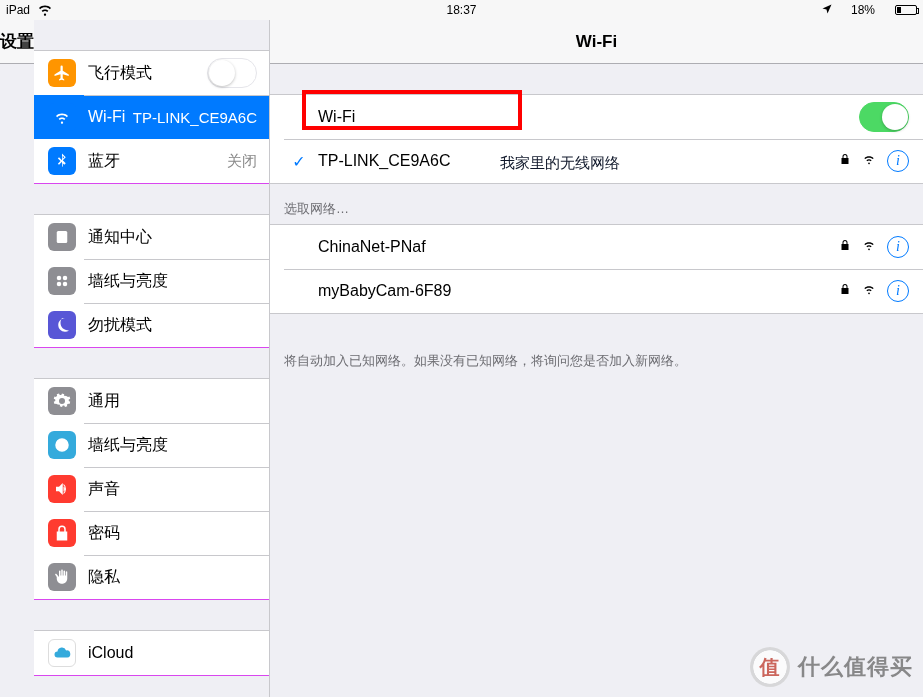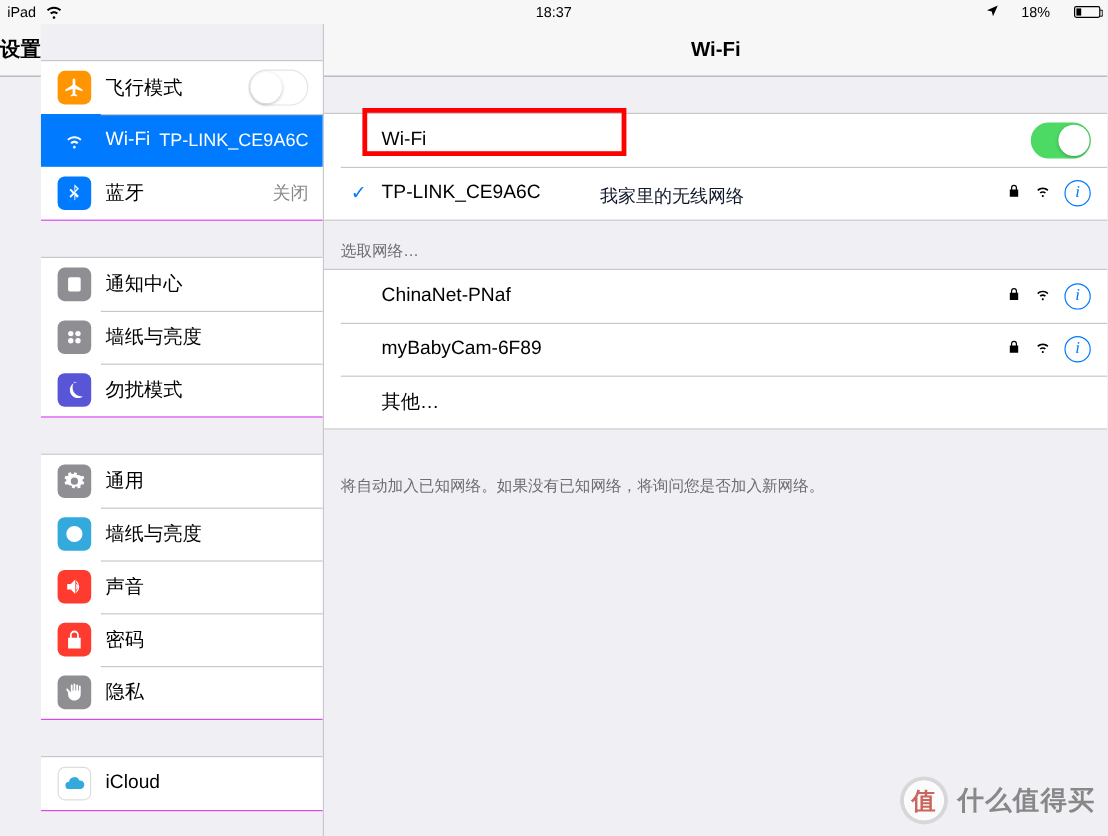--- a/index.html
+++ b/index.html
@@ -264,24 +264,20 @@
           <span class="accessories">
             <span><svg width="12" height="14" viewBox="0 0 24 24">
                   <path d="M12 2a5 5 0 0 0-5 5v3H5v12h14V10h-2V7a5 5 0 0 0-5-5zm-3 5a3 3 0 0 1 6 0v3H9V7z" fill="#000"></path>
                 </svg></span>
             <span><svg width="16" height="14" viewBox="0 0 24 24">
                   <path d="M12 18c.8 0 1.5.7 1.5 1.5S12.8 21 12 21s-1.5-.7-1.5-1.5S11.2 18 12 18zm-4.5-3.7c2.5-2.4 6.5-2.4 9 0l-1.6 1.6c-1.6-1.5-4.2-1.5-5.8 0zM4 10.6c4.4-4.3 11.6-4.3 16 0l-1.6 1.6c-3.5-3.4-9.3-3.4-12.8 0z" fill="#000"></path>
                 </svg></span>
             <span class="info-btn">i</span>
           </span>
         </div>
-        <div class="drow">
-          <span class="check"></span>
-          <span class="net-name">其他…</span>
-        </div>
       </div>
 
       <div style="height:30px"></div>
 
       <div class="footer-note">将自动加入已知网络。如果没有已知网络，将询问您是否加入新网络。</div>
 
     </div>
 
     <div class="red-box" style="left:32px; top:70px; width:220px; height:40px;"></div>
     <div class="red-annot" style="left:230px; top:134px;">我家里的无线网络</div>

